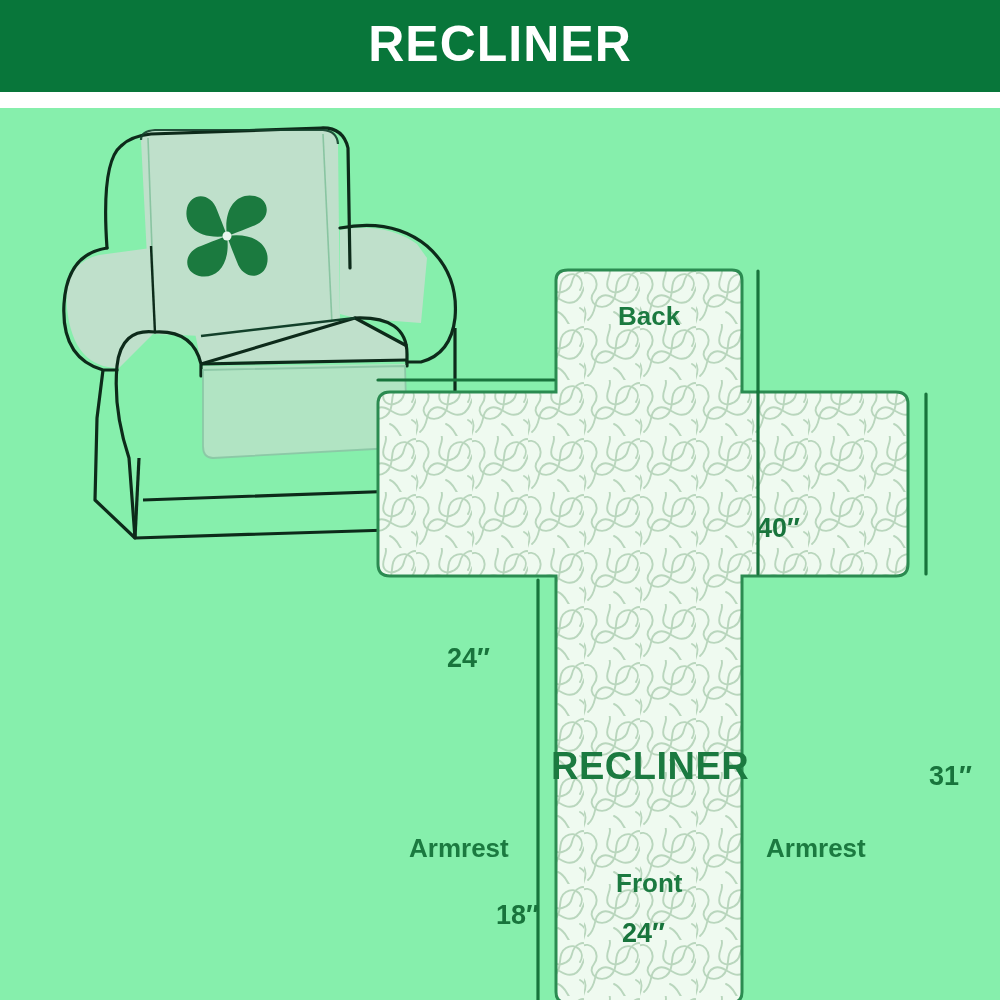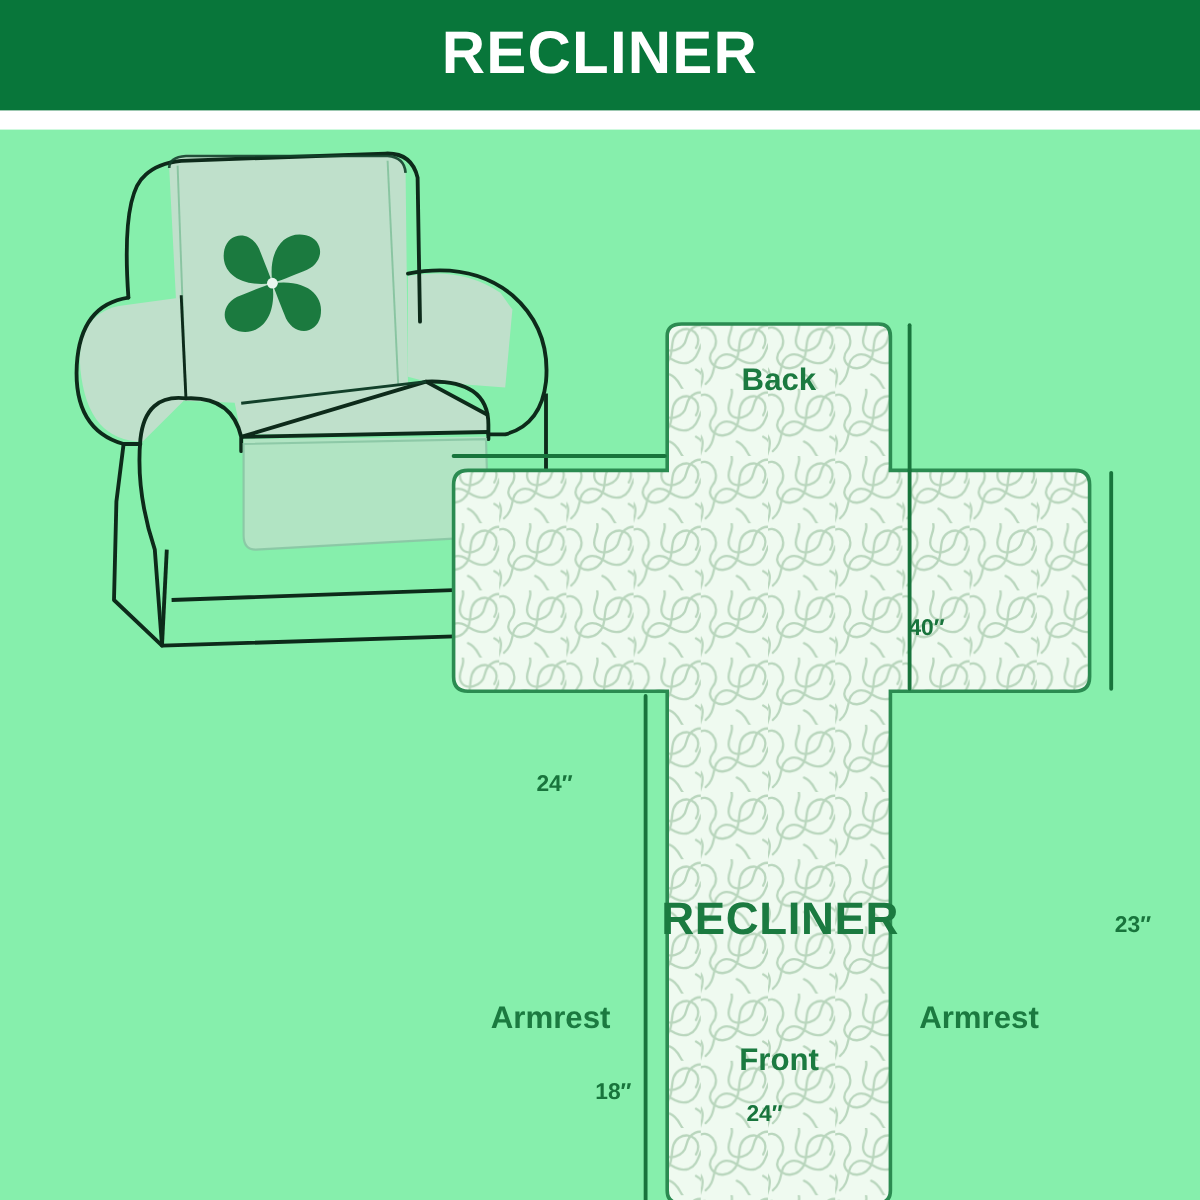--- a/index.html
+++ b/index.html
@@ -42,21 +42,21 @@
   
   #pattern-diagram{
     position:absolute; left:360px; top:160px; width:640px; height:750px;
   }
   #pattern-diagram svg{ display:block; width:100%; height:100%; }
 
   .dim-label{
     position:absolute;
     color:#18743c;
     font-weight:bold;
-    font-size:19px;
+    font-size:27px;
     font-family:"Liberation Sans", sans-serif;
     white-space:nowrap;
   }
   .part-label{
     position:absolute;
     color:#1b7a40;
     font-weight:bold;
     font-size:26px;
     font-family:"Liberation Sans", sans-serif;
     white-space:nowrap;
@@ -196,21 +196,21 @@
   <div class="part-label" id="label-front">Front</div>
 
   <div class="part-label" id="label-armrest-l">Armrest</div>
 
   <div class="part-label" id="label-armrest-r">Armrest</div>
 
   <div id="center-label">RECLINER</div>
 
   <div class="dim-label" id="dim-40">40″</div>
 
-  <div class="dim-label" id="dim-23">23″</div>
+  <div class="dim-label" id="dim-23">31″</div>
 
   <div class="dim-label" id="dim-24-top">24″</div>
 
   <div class="dim-label" id="dim-24-bottom">24″</div>
 
   <div class="dim-label" id="dim-19">18″</div>
 
 </div>
 
 </body></html>

